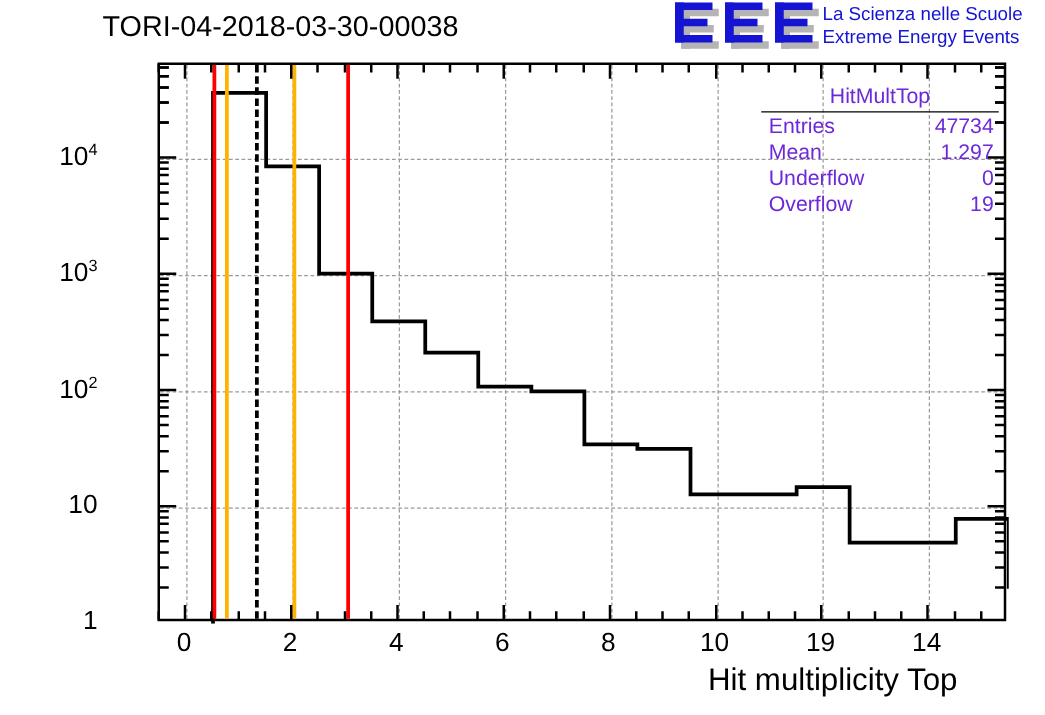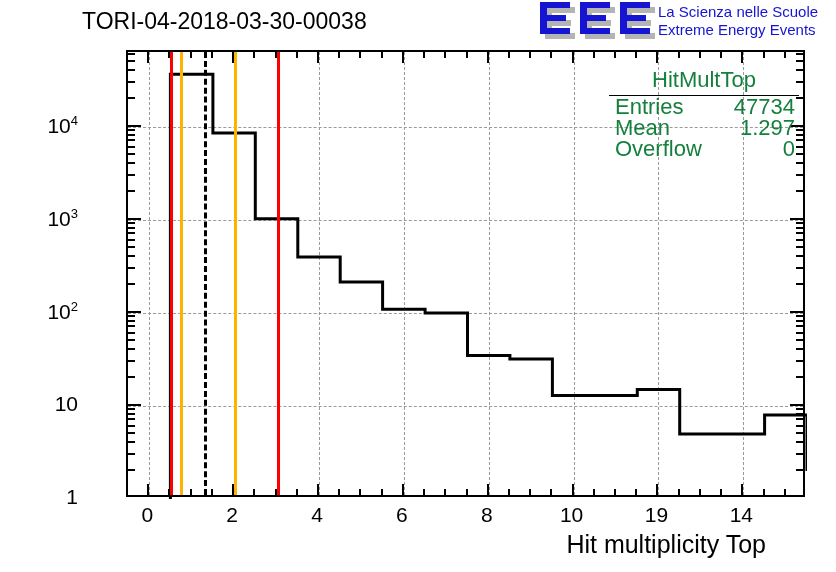--- a/index.html
+++ b/index.html
@@ -51,21 +51,21 @@
         transform:translateX(-50%);}
   .ylab{position:absolute;font-size:21px;color:#000;text-align:right;
         transform:translateY(-50%);white-space:nowrap;}
   .ylab sup{font-size:13px;vertical-align:super;}
 
   #xaxis-title{position:absolute;right:30px;top:530px;font-size:25px;color:#000;
                white-space:nowrap;}
 
   
   #stats{position:absolute;left:609px;top:66px;width:190px;height:132px;
-         background:transparent;font-size:22px;color:#15803d;}
+         background:transparent;font-size:17px;color:#6d28d9;}
   #stats .sb-title{text-align:center;padding-top:1px;padding-bottom:2px;
                    border-bottom:1px solid #000;}
   #stats .sb-row{display:flex;justify-content:space-between;
                  padding:0px 4px 0px 6px;line-height:21px;}
   #stats .sb-row .k{text-align:right;}
   #stats .sb-row .v{text-align:right;}
 </style>
 </head>
 <body>
 
@@ -336,19 +336,23 @@
     <div id="stats-rows">
         <div class="sb-row">
           <span class="k">Entries</span>
           <span class="v">47734</span>
         </div>
         <div class="sb-row">
           <span class="k">Mean</span>
           <span class="v">1.297</span>
         </div>
         <div class="sb-row">
+          <span class="k">Underflow</span>
+          <span class="v">0</span>
+        </div>
+        <div class="sb-row">
           <span class="k">Overflow</span>
-          <span class="v">0</span>
+          <span class="v">19</span>
         </div>
       </div>
   </div>
 
 </div>
 
 </body></html>

